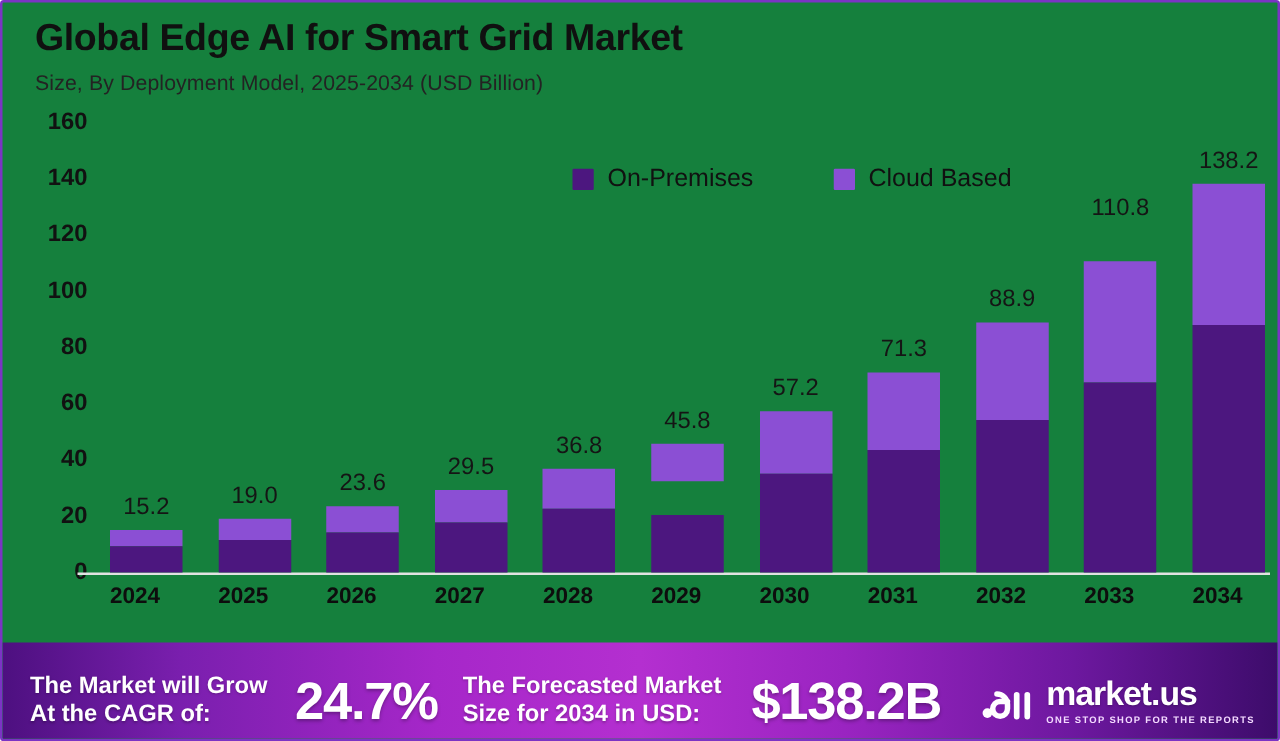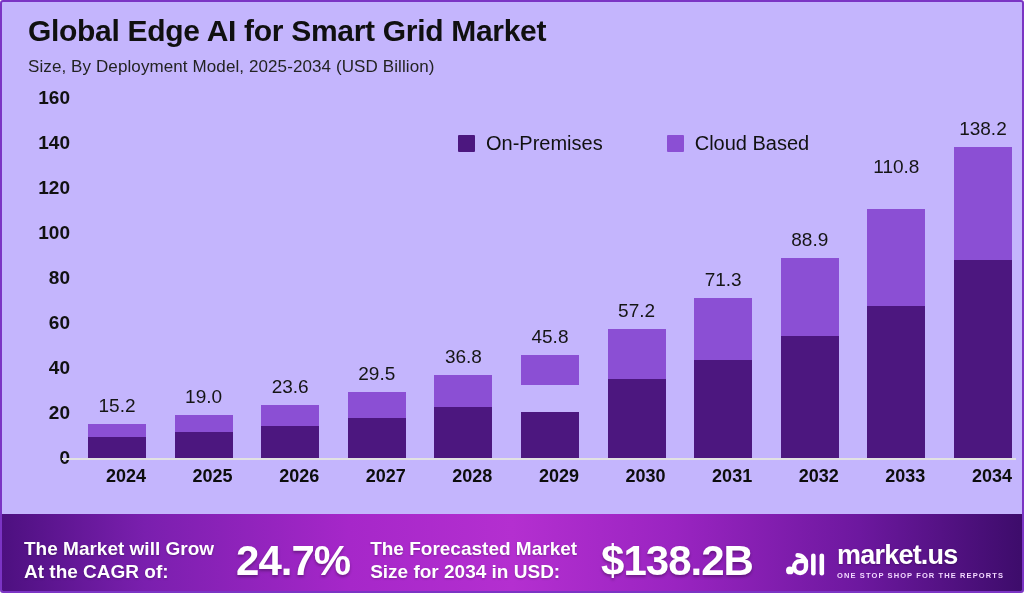--- a/index.html
+++ b/index.html
@@ -6,21 +6,21 @@
   html,body { width:1024px; height:593px; }
   body {
     font-family:"Liberation Sans", sans-serif;
     background:#ffffff;
     overflow:hidden;
   }
 
   .infographic{
     position:relative;
     width:1024px; height:593px;
-    background:#c4b5fd;
+    background:#15803d;
     border:2px solid #7b34c4;
     border-radius:3px;
     overflow:hidden;
   }
 
   
   .header{ position:absolute; left:26px; top:12px; right:20px; }
   .chart-title{
     font-size:30px; font-weight:bold; color:#101010;
     letter-spacing:-0.3px; line-height:1.15;
@@ -83,21 +83,21 @@
     transform:translateX(-50%); margin-bottom:7px;
     font-size:19px; color:#151515; white-space:nowrap;
   }
 
   
   .xaxis{
     position:absolute; left:86px; right:14px; top:368px; height:32px;
     display:flex; justify-content:space-between;
   }
   .xtick{
-    width:58px; text-align:right;
+    width:58px; text-align:left;
     font-size:18px; font-weight:bold; color:#0d0d0d;
   }
 
   
   .footer{
     position:absolute; left:0; bottom:0; width:1020px; height:77px;
     background:linear-gradient(90deg,#4d1080 0%,#7a1fae 14%,#a627c9 34%,#b42fd0 50%,#9a24c1 66%,#6d189f 84%,#3d0c6b 100%);
     display:flex; align-items:center;
     padding:16px 18px 0 22px;
     color:#fff;

